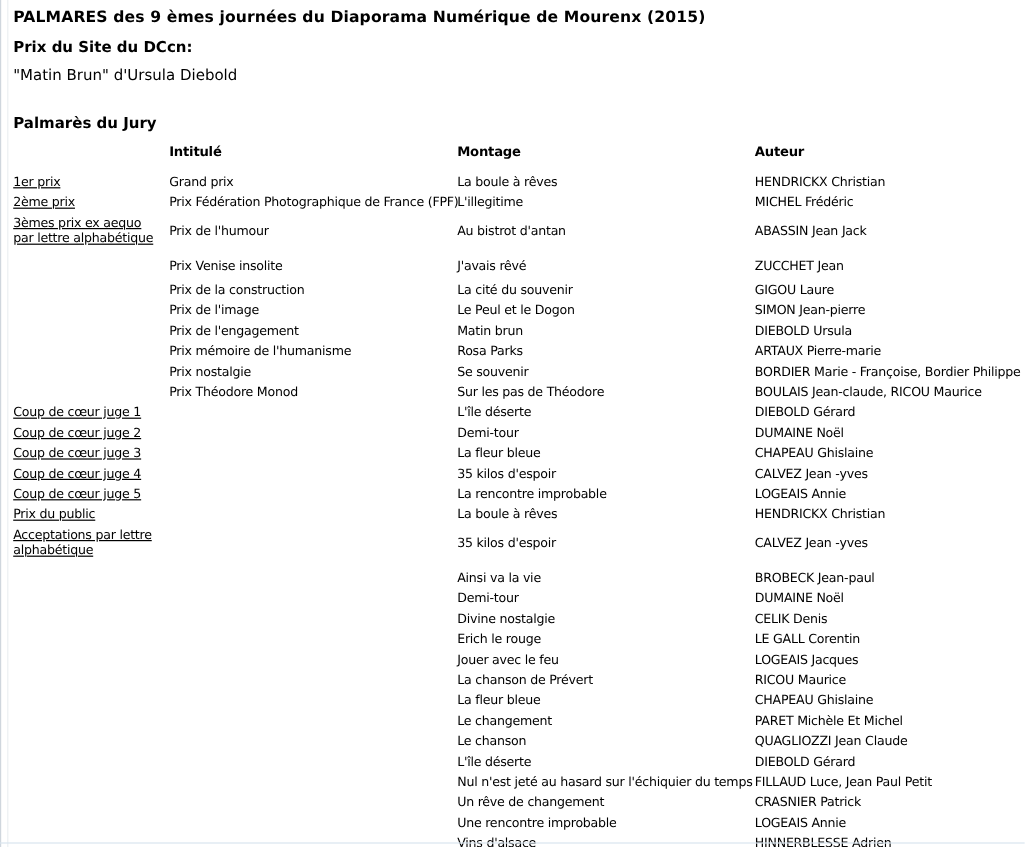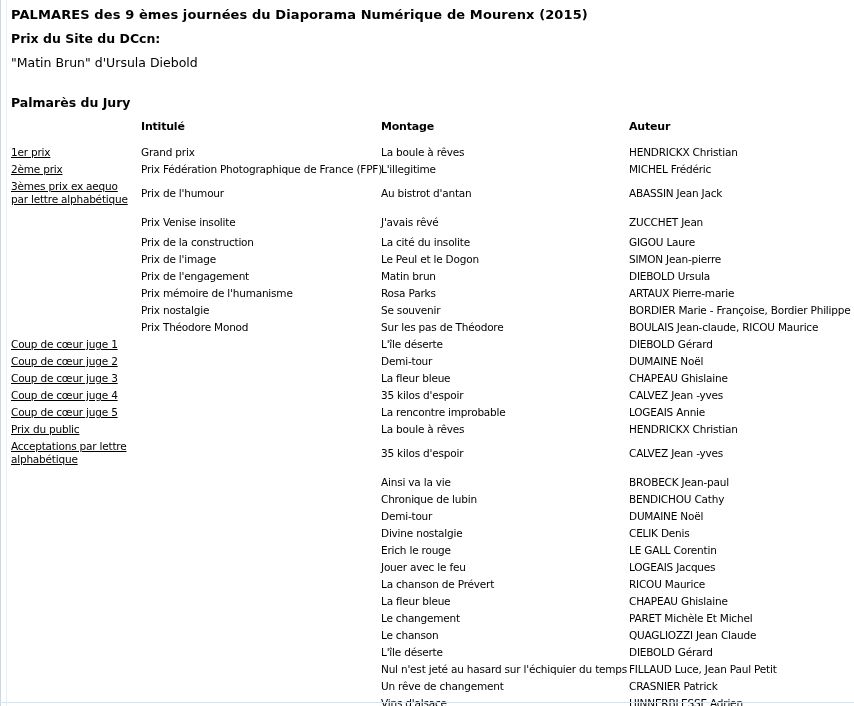--- a/index.html
+++ b/index.html
@@ -121,21 +121,21 @@
   </tr>
         <tr>
     <td class="col-link"></td>
     <td class="col-intitule">Prix Venise insolite</td>
     <td class="col-montage">J'avais rêvé</td>
     <td class="col-auteur">ZUCCHET Jean</td>
   </tr>
         <tr>
     <td class="col-link"></td>
     <td class="col-intitule">Prix de la construction</td>
-    <td class="col-montage">La cité du insolite</td>
+    <td class="col-montage">La cité du souvenir</td>
     <td class="col-auteur">GIGOU Laure</td>
   </tr>
         <tr>
     <td class="col-link"></td>
     <td class="col-intitule">Prix de l'image</td>
     <td class="col-montage">Le Peul et le Dogon</td>
     <td class="col-auteur">SIMON Jean-pierre</td>
   </tr>
         <tr>
     <td class="col-link"></td>
@@ -205,26 +205,20 @@
   </tr>
         <tr>
     <td class="col-link"></td>
     <td class="col-intitule"></td>
     <td class="col-montage">Ainsi va la vie</td>
     <td class="col-auteur">BROBECK Jean-paul</td>
   </tr>
         <tr>
     <td class="col-link"></td>
     <td class="col-intitule"></td>
-    <td class="col-montage">Chronique de lubin</td>
-    <td class="col-auteur">BENDICHOU Cathy</td>
-  </tr>
-        <tr>
-    <td class="col-link"></td>
-    <td class="col-intitule"></td>
     <td class="col-montage">Demi-tour</td>
     <td class="col-auteur">DUMAINE Noël</td>
   </tr>
         <tr>
     <td class="col-link"></td>
     <td class="col-intitule"></td>
     <td class="col-montage">Divine nostalgie</td>
     <td class="col-auteur">CELIK Denis</td>
   </tr>
         <tr>
@@ -277,19 +271,25 @@
   </tr>
         <tr>
     <td class="col-link"></td>
     <td class="col-intitule"></td>
     <td class="col-montage">Un rêve de changement</td>
     <td class="col-auteur">CRASNIER Patrick</td>
   </tr>
         <tr>
     <td class="col-link"></td>
     <td class="col-intitule"></td>
+    <td class="col-montage">Une rencontre improbable</td>
+    <td class="col-auteur">LOGEAIS Annie</td>
+  </tr>
+        <tr>
+    <td class="col-link"></td>
+    <td class="col-intitule"></td>
     <td class="col-montage">Vins d'alsace</td>
     <td class="col-auteur">HINNERBLESSE Adrien</td>
   </tr>
       </tbody>
   </table>
 
 </div>
 
 </body></html>

